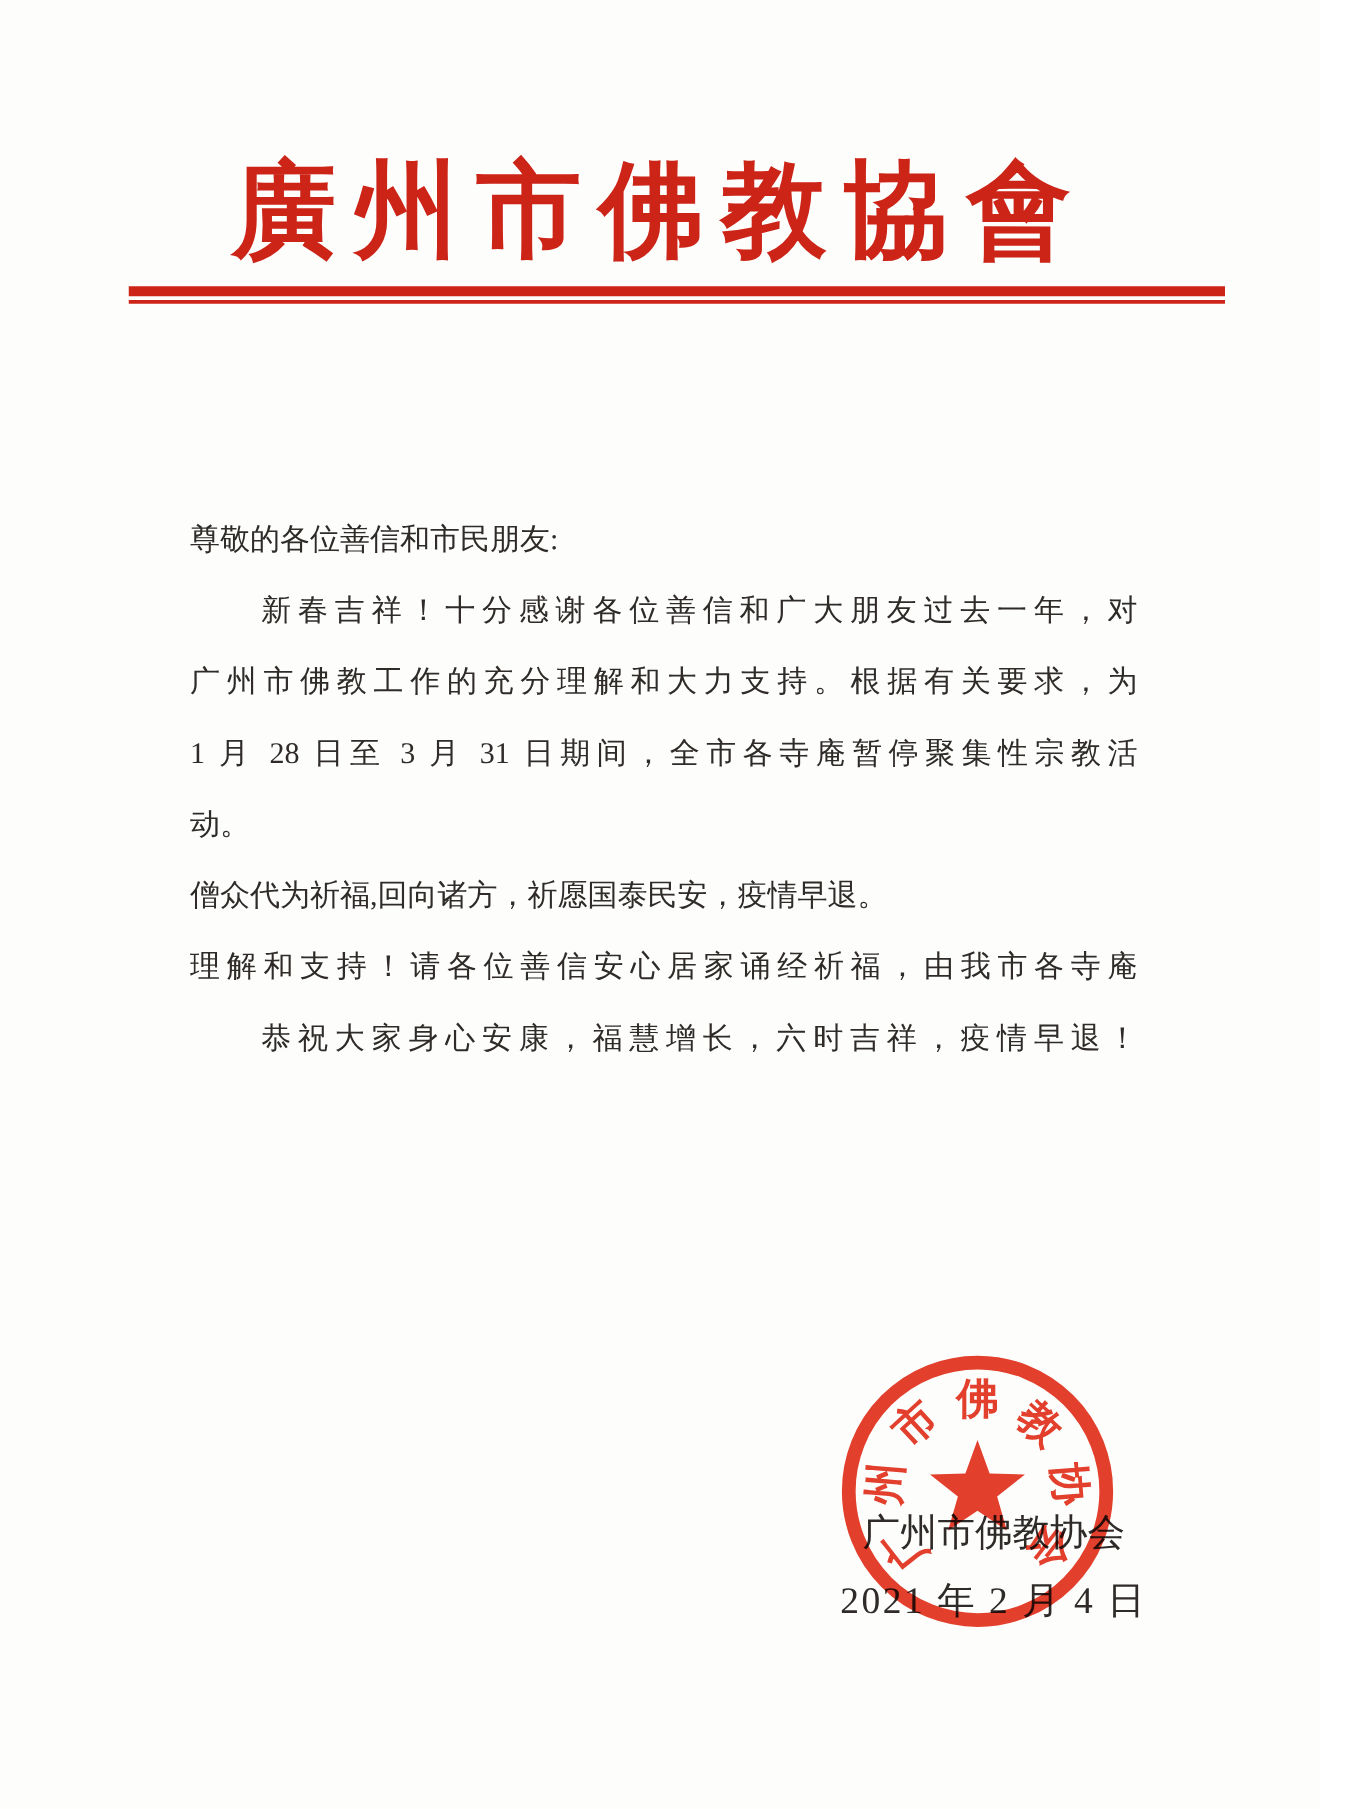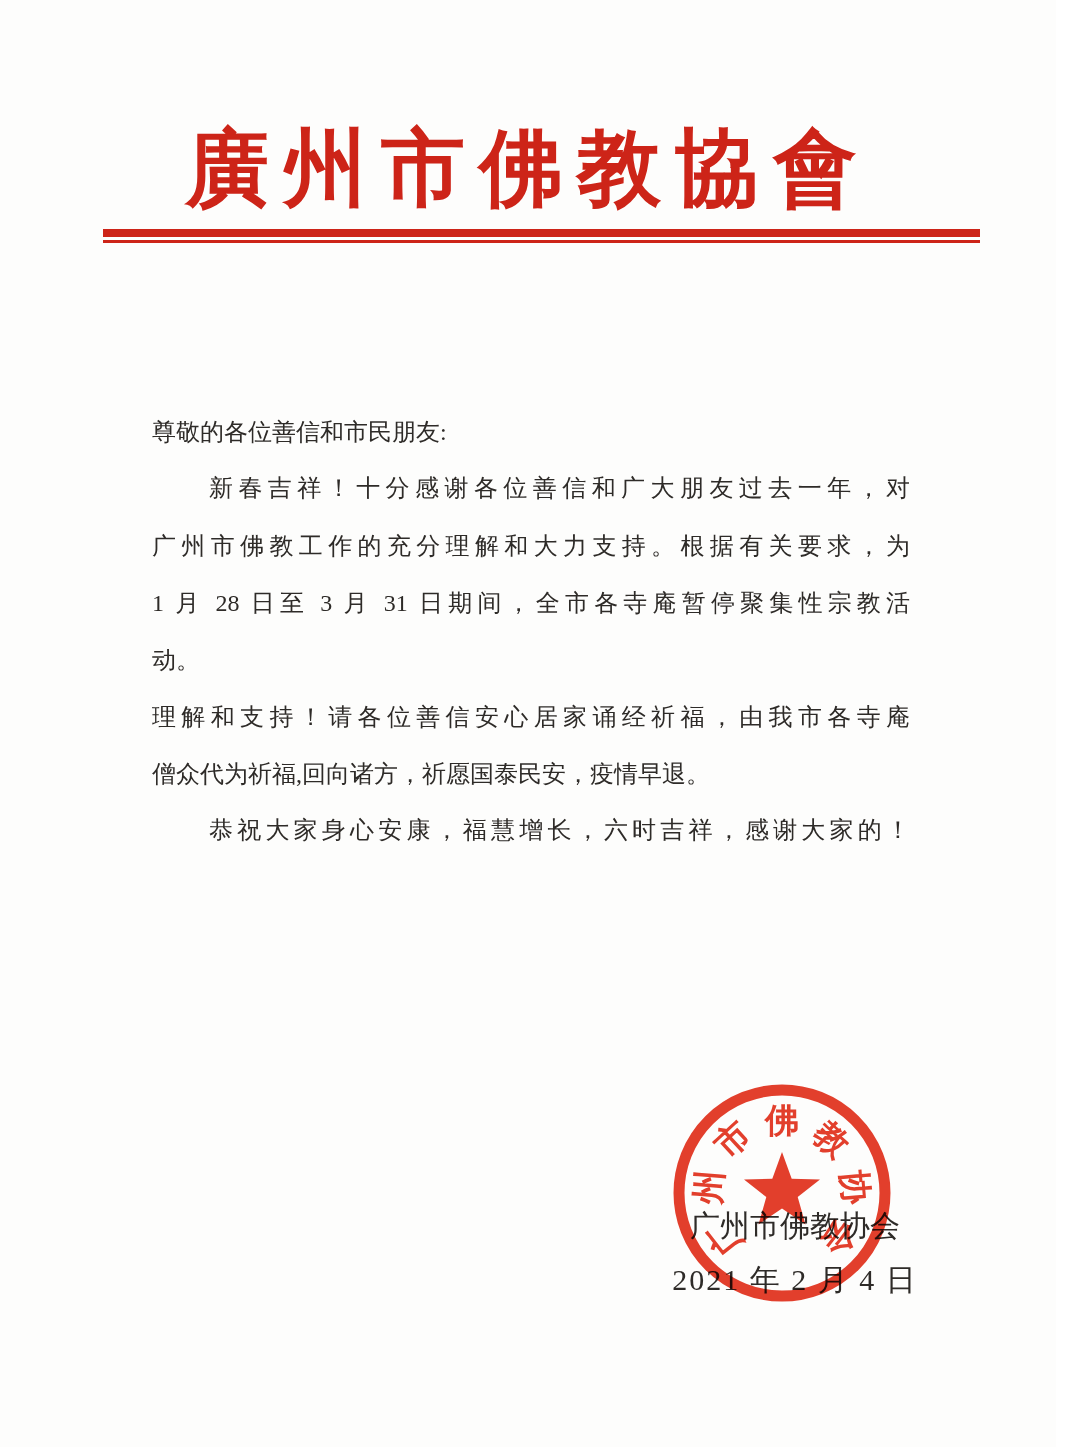--- a/index.html
+++ b/index.html
@@ -21,21 +21,21 @@
     position:absolute; top:288px; left:0; right:0; margin:0;
     text-align:center; font-size:50px; font-weight:bold;
     letter-spacing:18px; color:var(--ink); white-space:nowrap;
   }
   .body {
     position:absolute; top:404px; left:152px; width:758px;
     font-size:24px; line-height:57px; color:var(--ink);
   }
   .line { text-align:justify; text-align-last:left; text-justify:inter-character; }
   .line.j   { text-align-last:justify; }
-  .line.ind { padding-left:57px;font-family:Liberation Mono, monospace; }
+  .line.ind { padding-left:57px; }
   .sig {
     position:absolute; top:1206px; left:600px; width:390px;
     text-align:center; font-size:30px; color:var(--ink); white-space:nowrap;
   }
   .date {
     position:absolute; top:1260px; left:600px; width:390px;
     text-align:center; font-size:30px; color:var(--ink);
     letter-spacing:2px; white-space:nowrap;
   }
   .seal {
@@ -59,23 +59,23 @@
     <div class="rule-thin"></div>
   </div>
 
 
   <main class="body">
     <div class="line">尊敬的各位善信和市民朋友:</div>
     <div class="line ind j">新春吉祥！十分感谢各位善信和广大朋友过去一年，对</div>
     <div class="line j">广州市佛教工作的充分理解和大力支持。根据有关要求，为</div>
     <div class="line j">1 月 28 日至 3 月 31 日期间，全市各寺庵暂停聚集性宗教活</div>
     <div class="line">动。</div>
+    <div class="line">僧众代为祈福,回向诸方，祈愿国泰民安，疫情早退。</div>
     <div class="line j">理解和支持！请各位善信安心居家诵经祈福，由我市各寺庵</div>
-    <div class="line">僧众代为祈福,回向诸方，祈愿国泰民安，疫情早退。</div>
-    <div class="line ind j">恭祝大家身心安康，福慧增长，六时吉祥，感谢大家的！</div>
+    <div class="line ind j">恭祝大家身心安康，福慧增长，六时吉祥，疫情早退！</div>
   </main>
 
   <div class="sig">广州市佛教协会</div>
   <div class="date">2021 年 2 月 4 日</div>
 
   <svg class="seal" viewBox="0 0 222 222" xmlns="http://www.w3.org/2000/svg">
     <circle cx="111" cy="111" r="103" fill="none" stroke="currentColor" stroke-width="11"></circle>
     <polygon fill="currentColor" points="111,70 120.7,96.7 149,97.6 126.7,115.1 134.5,142.4 111,126.5 87.5,142.4 95.3,115.1 73,97.6 101.3,96.7"></polygon>
     <g>
       <text x="111" y="38" text-anchor="middle" dominant-baseline="central" transform="rotate(-128 111 111)">广</text>

